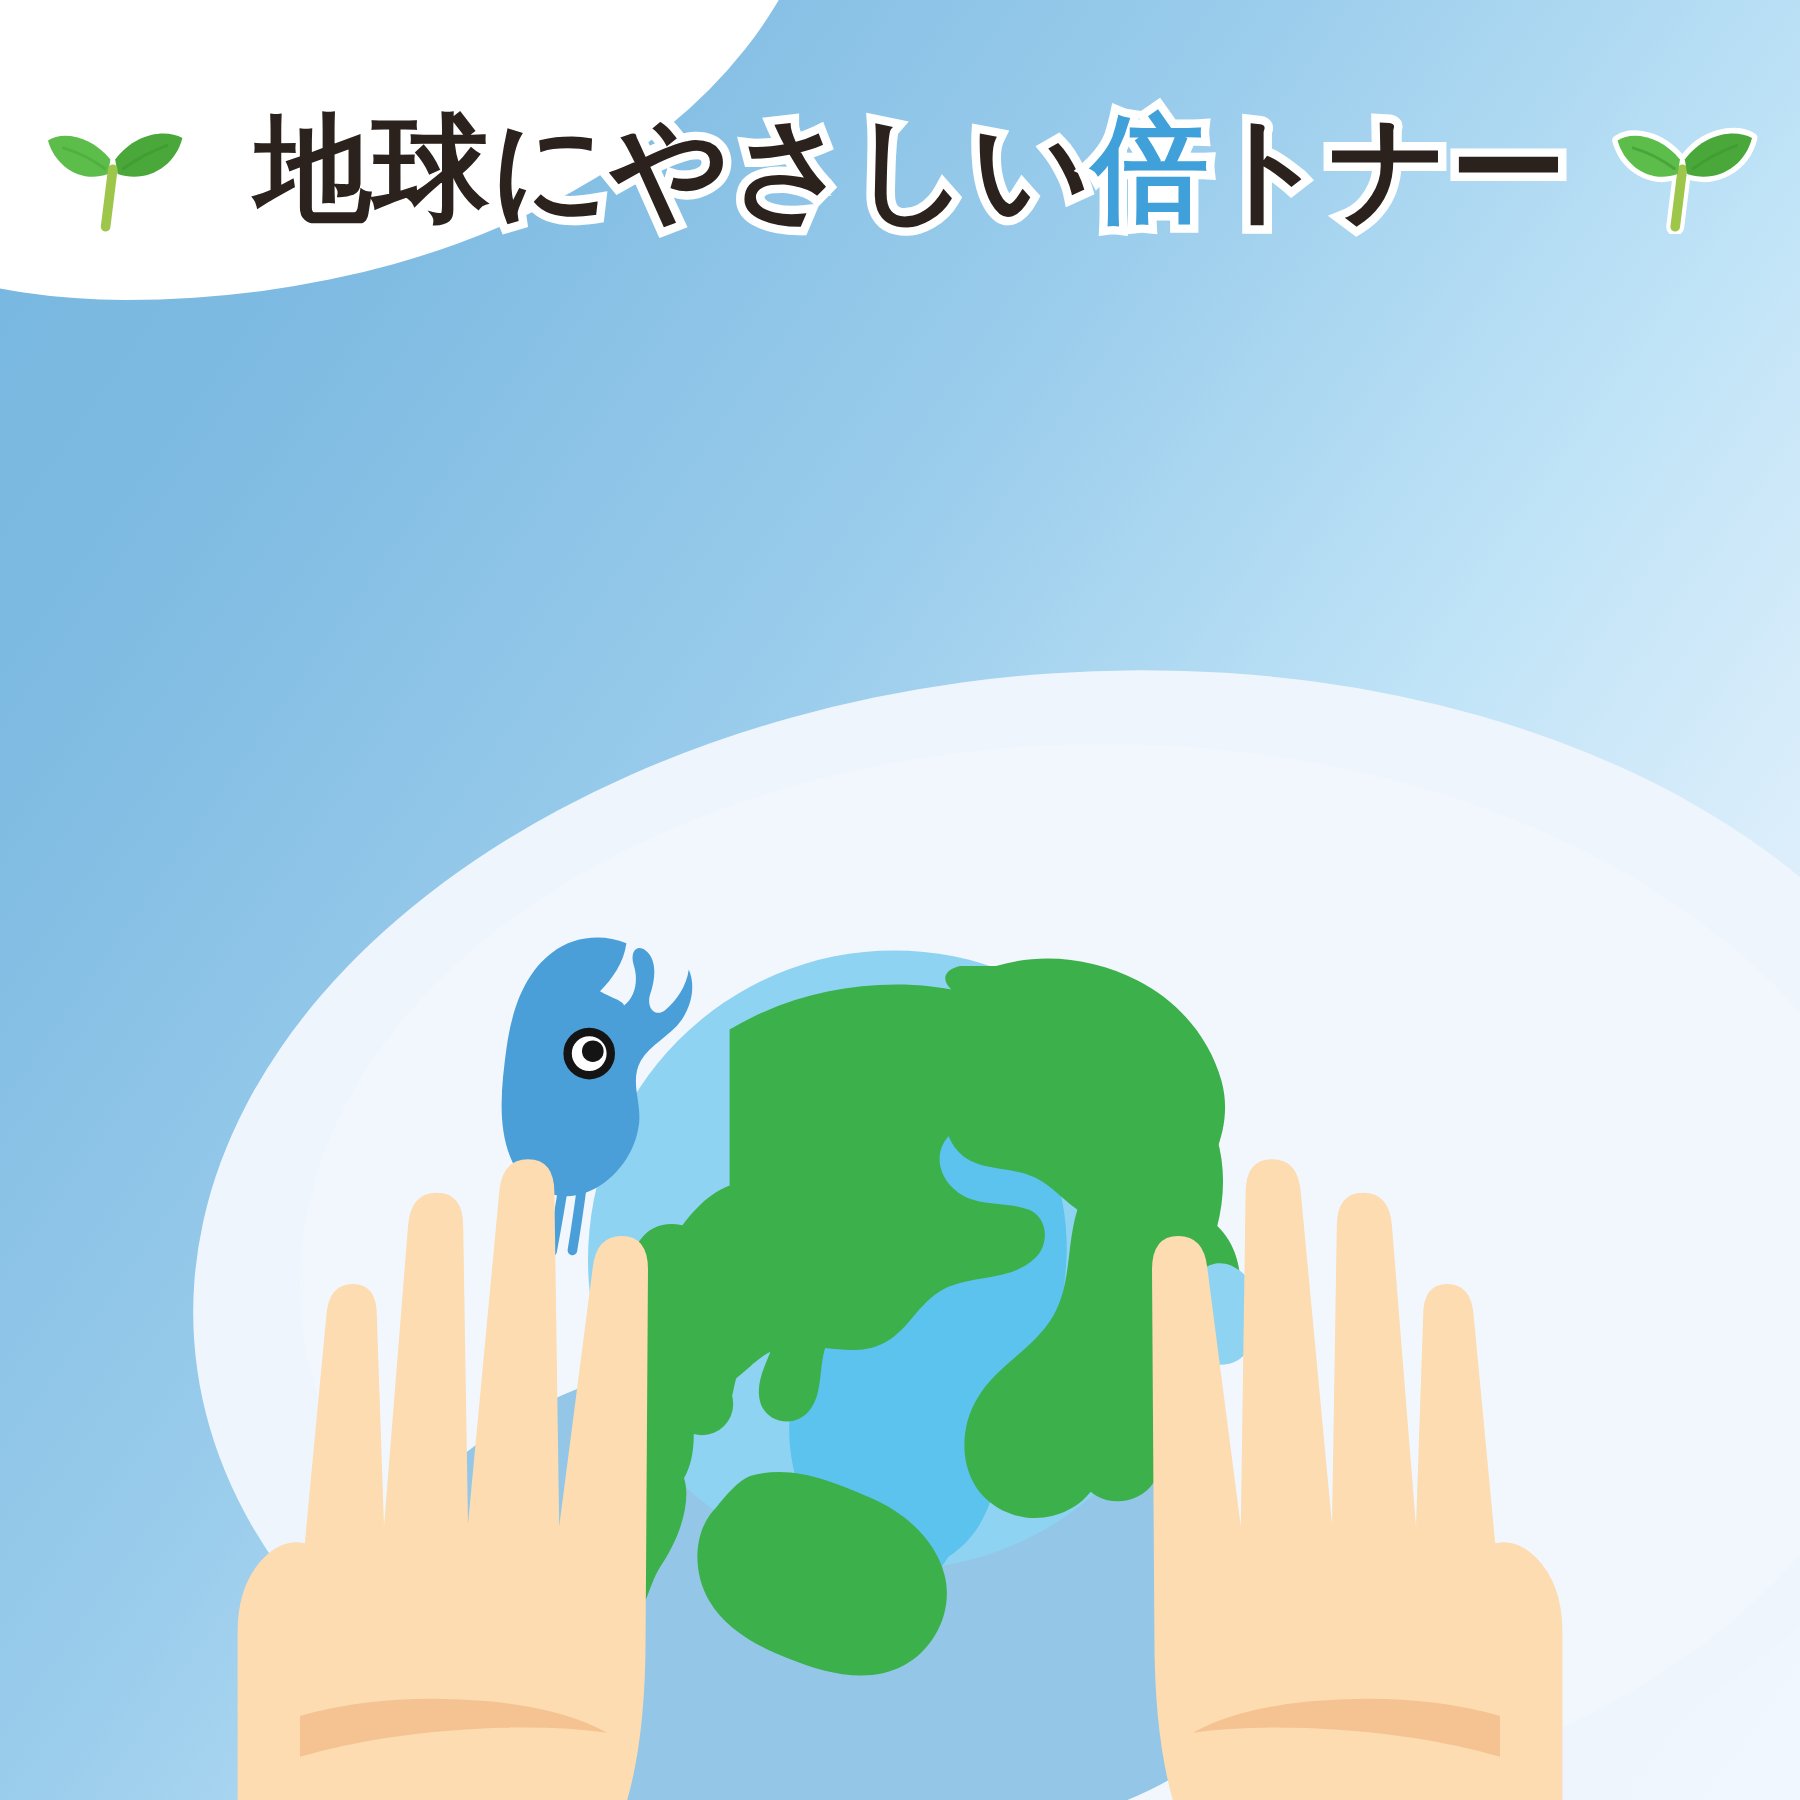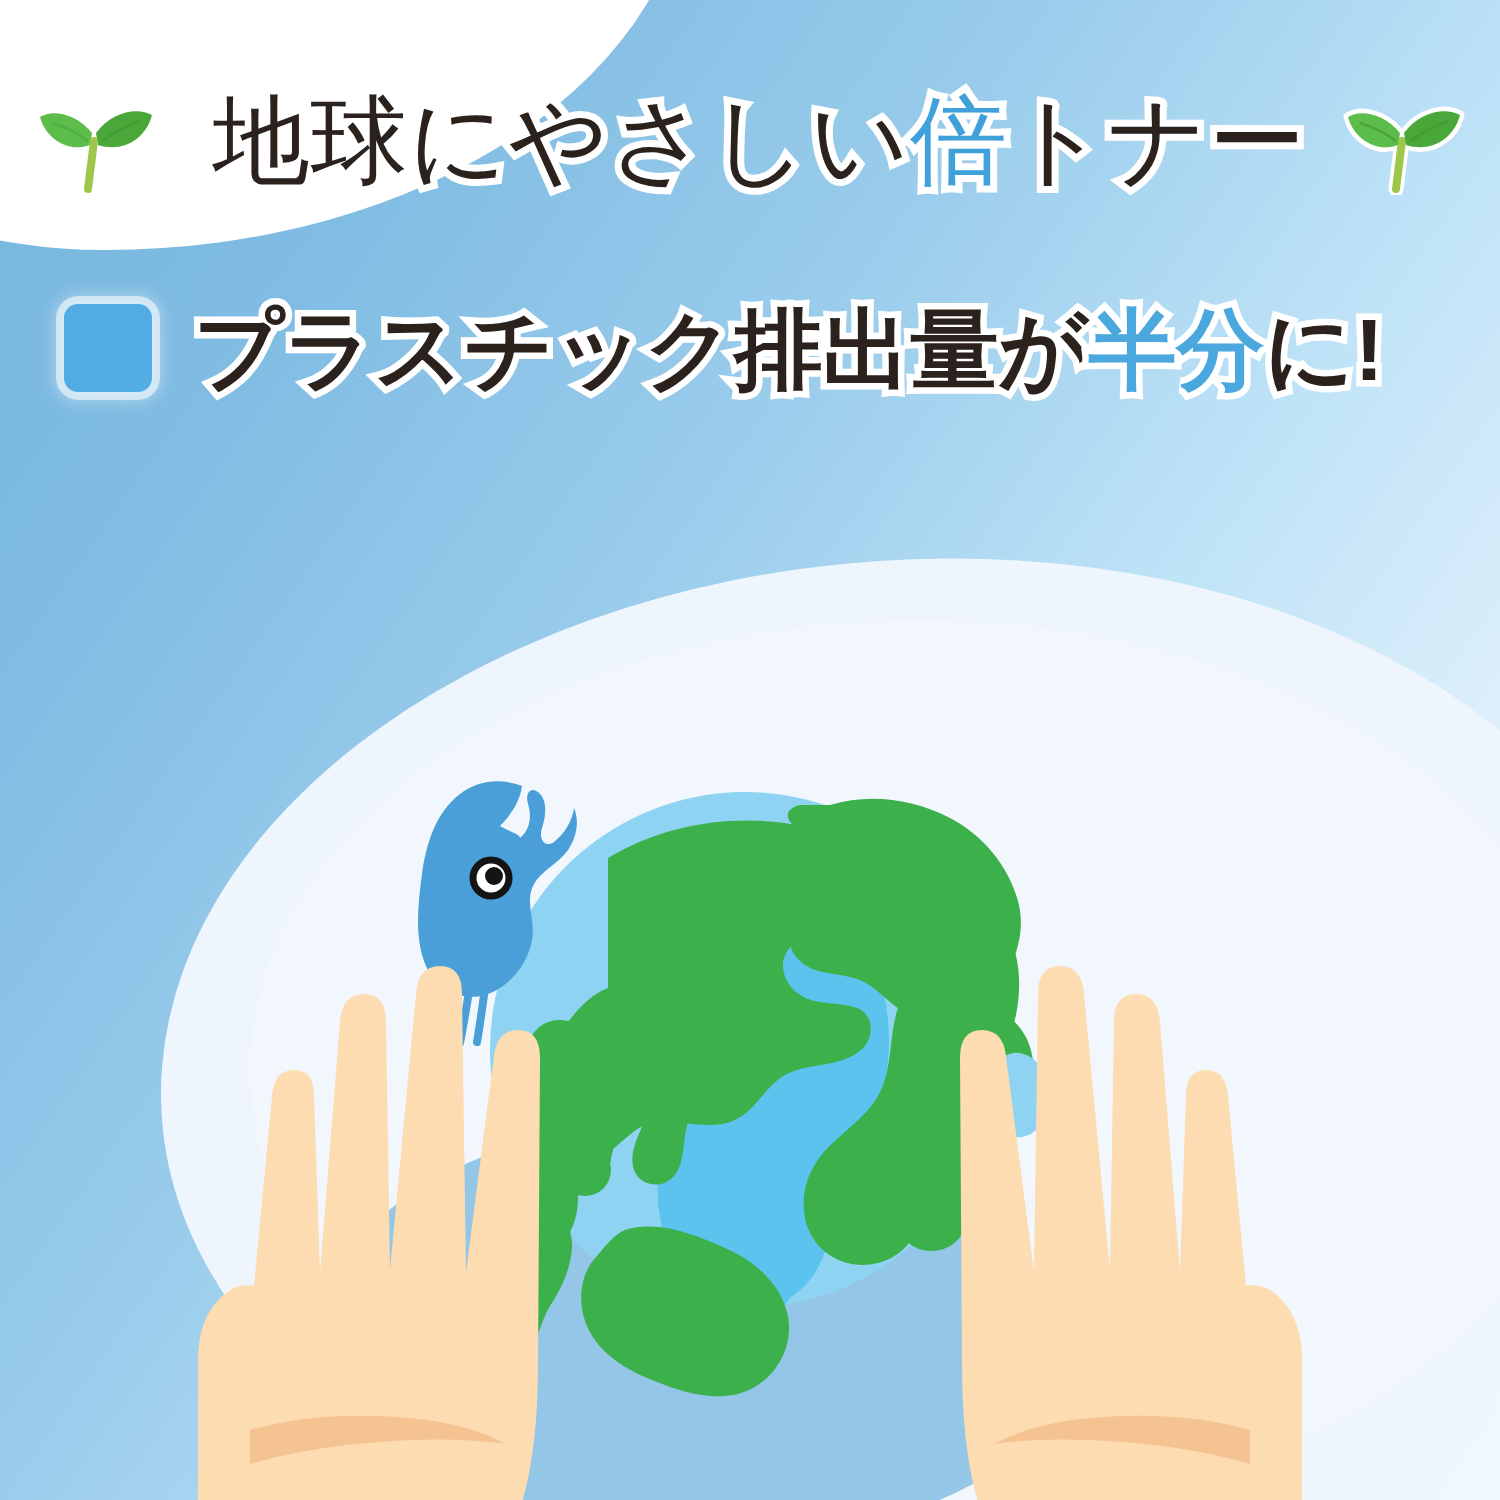--- a/index.html
+++ b/index.html
@@ -36,21 +36,21 @@
     opacity:.95;
   }
 
   
   .header{
     position:absolute;left:0;top:70px;width:1500px;height:140px;
     display:flex;align-items:center;justify-content:center;gap:34px;
   }
   .sprout{width:128px;height:110px;flex:0 0 auto;}
   .headline{
-    font-size:97px;font-weight:400;letter-spacing:1px;white-space:nowrap;
+    font-size:97px;font-weight:700;letter-spacing:1px;white-space:nowrap;
     color:#2b211d;
     -webkit-text-stroke:14px #ffffff;paint-order:stroke fill;
     text-shadow:0 0 0 #fff;
     line-height:1;
     margin-left:19px;
   }
   .headline .hl{color:#3fa0da;}
 
   
   .bullets{position:absolute;left:64px;top:296px;width:1400px;}
@@ -177,23 +177,17 @@
       <path d="M60 48 C44 28 20 24 8 32 C14 54 36 68 58 60 Z" fill="#5dbd4a"></path>
       <path d="M64 48 C80 26 106 22 120 30 C114 54 90 68 66 60 Z" fill="#49a839"></path>
       <path d="M20 38 C34 42 48 50 56 56" stroke="#3e9630" stroke-width="2.5" fill="none" opacity=".6"></path>
       <path d="M108 36 C94 41 80 49 70 56" stroke="#3e9630" stroke-width="2.5" fill="none" opacity=".6"></path>
     </svg>
 
   </div>
 
   <div class="bullets">
 
-    <div class="brow">
-      <div class="chk"></div>
-      <div class="btext">
-        <span>プラスチック排出量が</span><span class="hl">半分</span><span>に!</span>
-      </div>
-    </div>
 
 
   </div>
 
 </div>
 
 </body></html>

